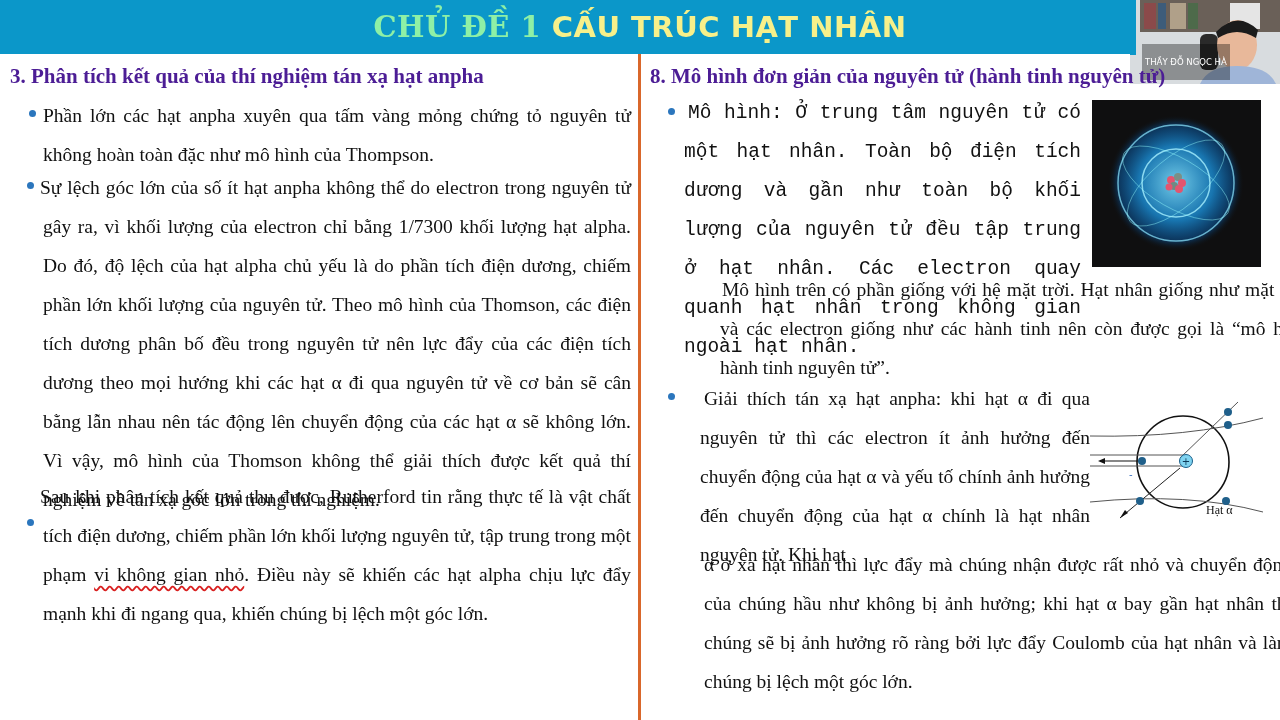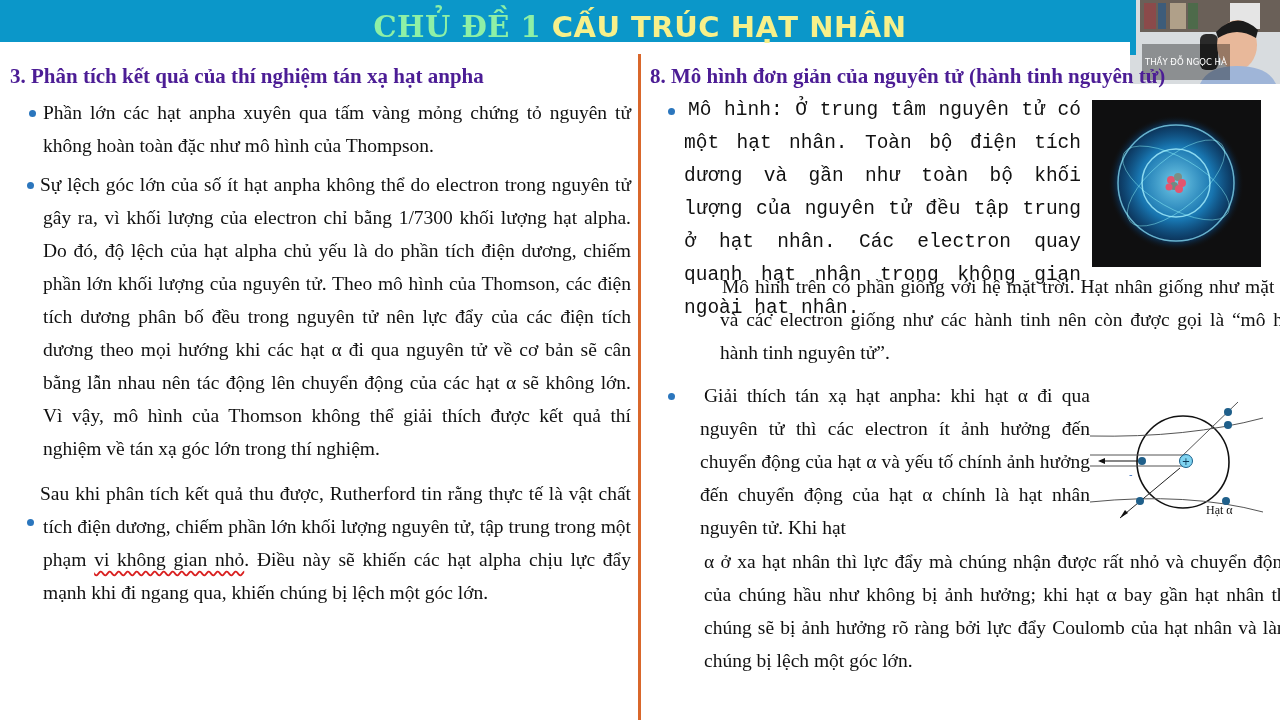--- a/index.html
+++ b/index.html
@@ -1,23 +1,23 @@
 <!DOCTYPE html>
 <html><head>
 <meta charset="utf-8">
 <style>
   html, body { margin:0; padding:0; }
   body { width:1280px; height:720px; background:#ffffff; position:relative; overflow:hidden; font-family:"DejaVu Serif", serif; color:#111; }
-  .header { position:absolute; left:0; top:0; width:1280px; height:42px; background:#0b97c9; text-align:center; }
+  .header { position:absolute; left:0; top:0; width:1280px; height:54px; background:#0b97c9; text-align:center; }
   .header .title { position:absolute; left:0; right:0; top:10px; font-size:29px; font-weight:bold; letter-spacing:0.5px; }
   .header .t1 { color:#8ef0a6; font-family:"DejaVu Serif", serif; }
   .header .t2 { color:#f7f08a; font-family:"DejaVu Sans", sans-serif; }
   .divider { position:absolute; left:638px; top:54px; width:3px; height:666px; background:#d9672b; }
   .sec-title { position:absolute; font-family:"Liberation Serif", serif; font-weight:bold; color:#4c1d95; font-size:21px; white-space:nowrap; }
-  .para { position:absolute; font-family:"Liberation Serif", serif; font-size:19.5px; line-height:33px; text-align:justify; text-align-last:left; }
+  .para { position:absolute; font-family:"Liberation Serif", serif; font-size:19.5px; line-height:39px; text-align:justify; text-align-last:left; }
   .bullet { position:absolute; width:7px; height:7px; border-radius:50%; background:#2b76bd; }
   .u-red { text-decoration:underline; text-decoration-color:#d92020; text-decoration-style:wavy; text-underline-offset:4px; }
   .atom { position:absolute; left:1092px; top:100px; width:169px; height:167px; background:#0f0f10; overflow:hidden; }
   .webcam { position:absolute; left:1130px; top:0; width:150px; height:84px; background:#cfd3d6; overflow:hidden; }
   .cam-label { position:absolute; left:12px; bottom:4px; color:#fff; font-family:"DejaVu Sans", sans-serif; font-size:8.5px; background:rgba(0,0,0,0.35); padding:13px 3px; }
   .diagram { position:absolute; left:1088px; top:392px; width:185px; height:135px; }
 </style>
 </head>
 <body>
 

